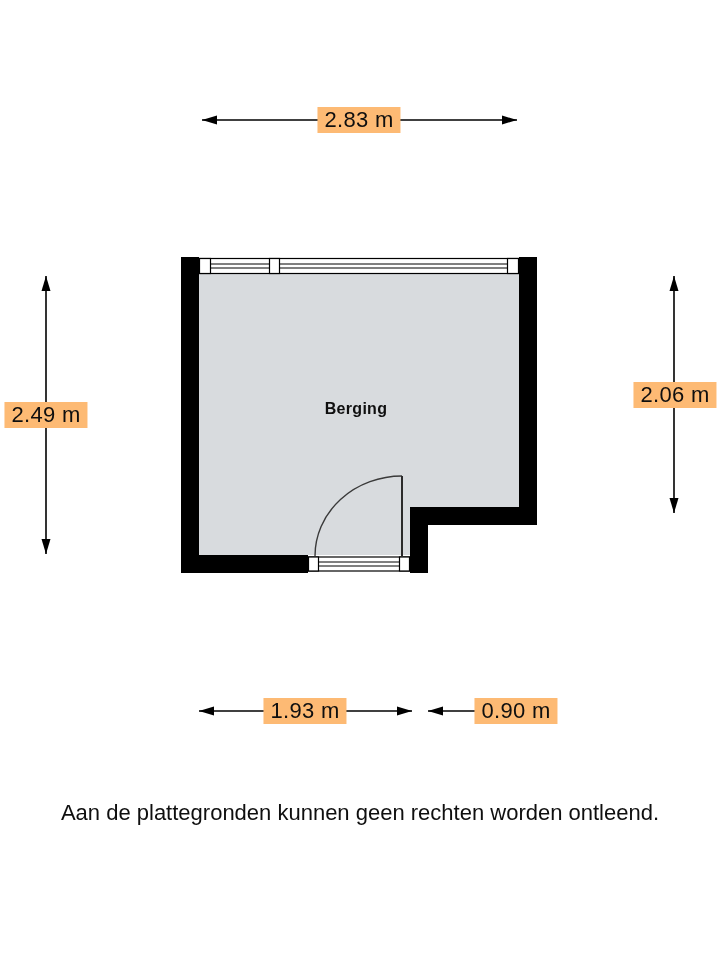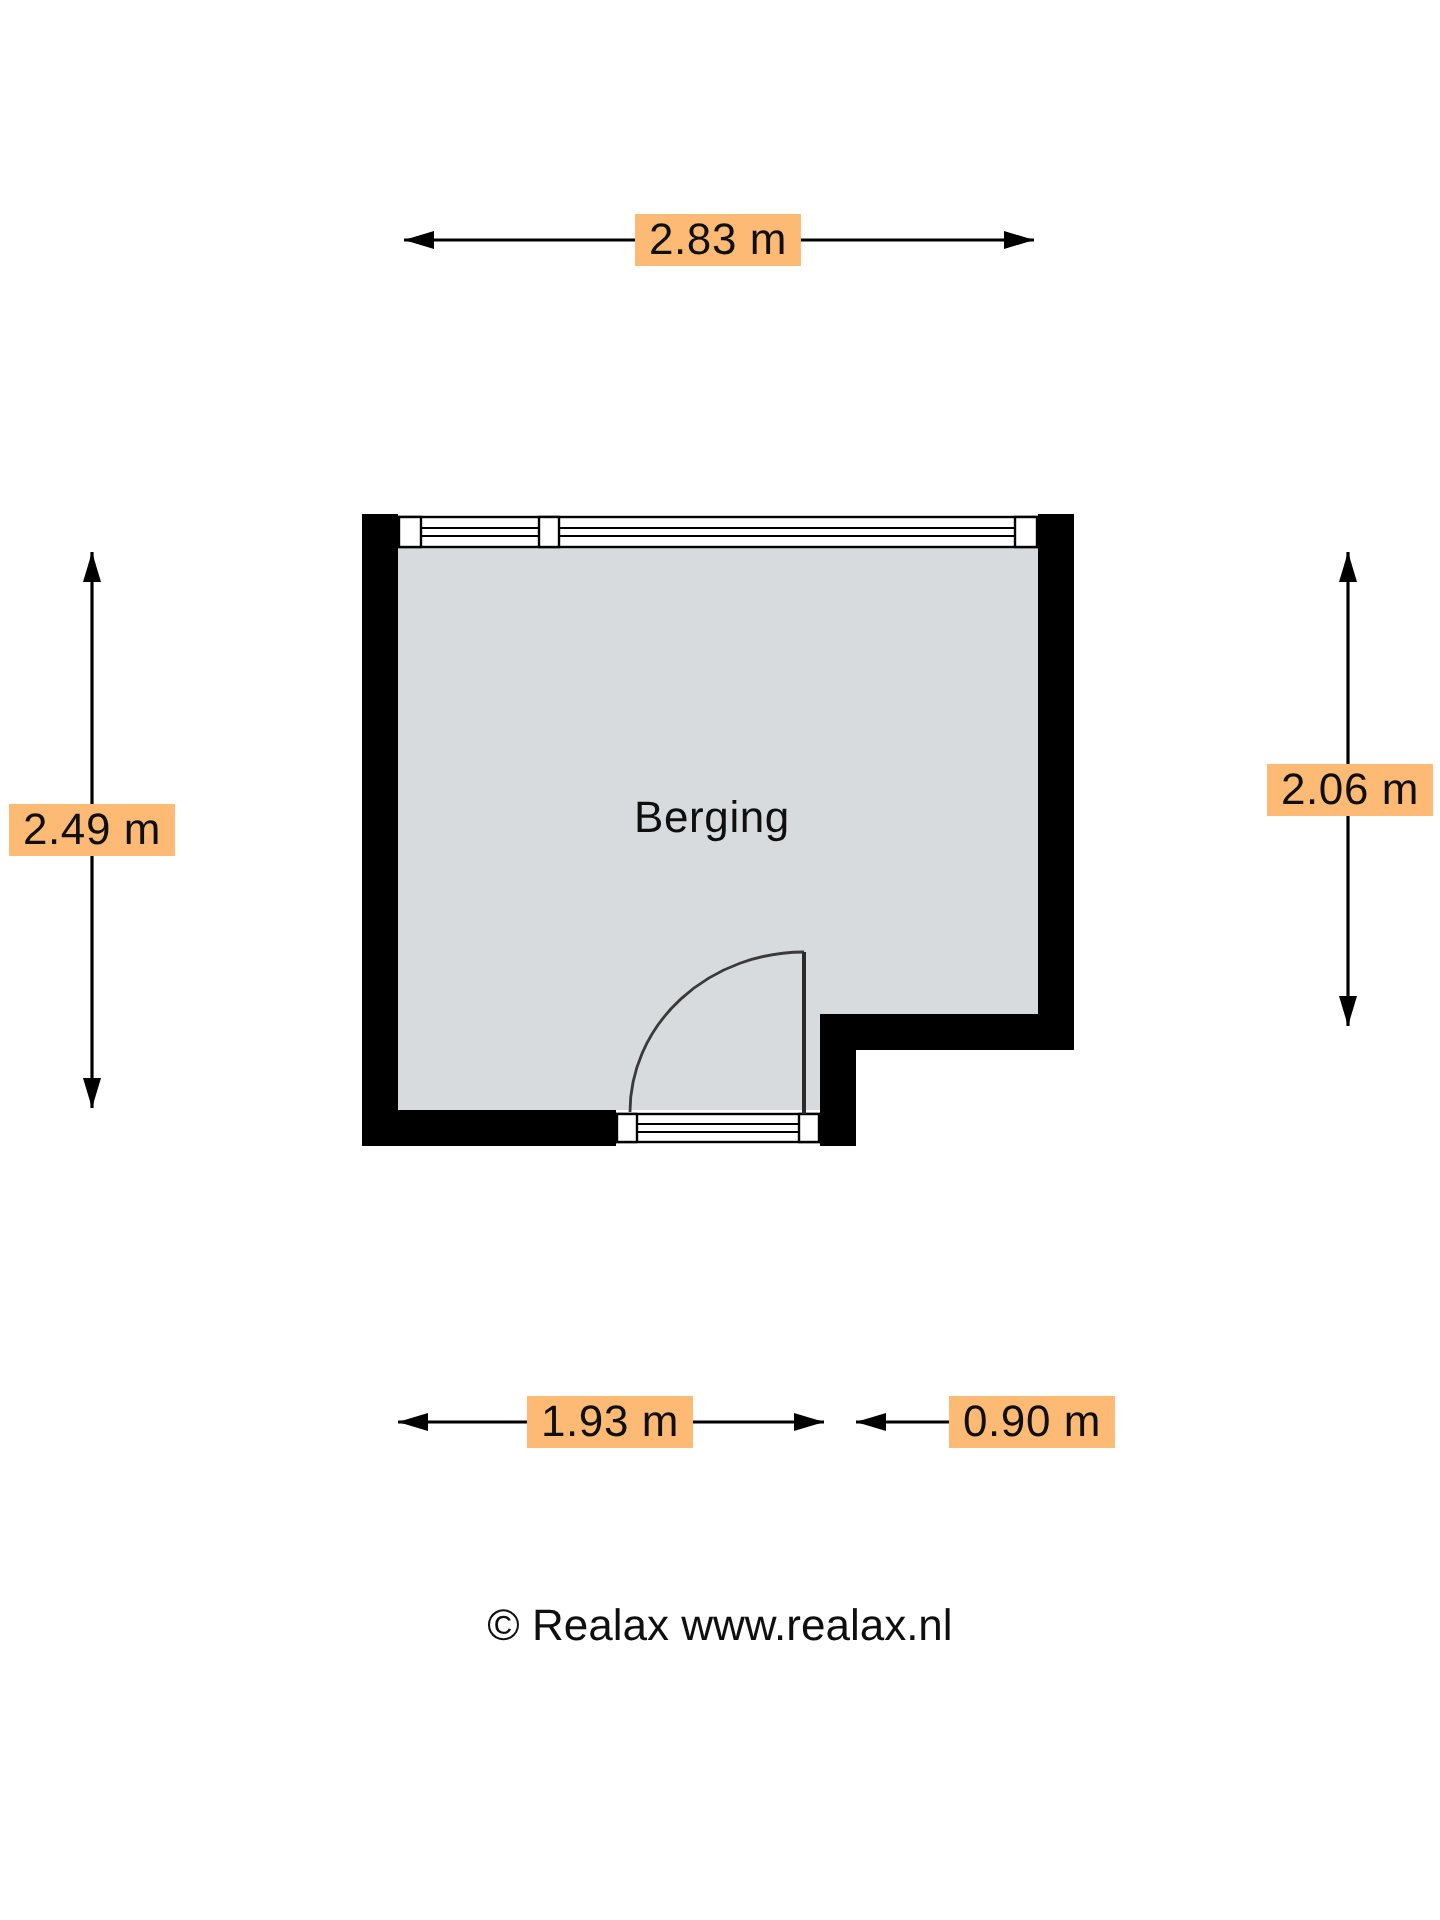--- a/index.html
+++ b/index.html
@@ -25,21 +25,21 @@
   
   .lbl{
     position:absolute;
     transform:translate(-50%,-50%);
     font-size:22px;
     color:#0f0f0f;
     white-space:nowrap;
     letter-spacing:0.3px;
   }
   .dim-lbl{background:#fdba74;padding:0 7px;}
-  .room-lbl{font-size:22px;background:transparent;}
+  .room-lbl{font-size:16px;background:transparent;font-weight:bold;}
   .footer{
     position:absolute;
     left:0;top:799px;width:720px;
     text-align:center;
     font-size:22px;
     line-height:28.5px;
     color:#0f0f0f;
   }
 </style>
 </head>
@@ -113,16 +113,16 @@
 
   <div class="lbl dim-lbl" style="left:675px;top:395px;">2.06 m</div>
 
   <div class="lbl dim-lbl" style="left:305px;top:711px;text-align:right;">1.93 m</div>
 
   <div class="lbl dim-lbl" style="left:497px;top:711px;margin-left:19px;">0.90 m</div>
 
   <div class="lbl room-lbl" style="left:356px;top:409px;">Berging</div>
 
   <div class="footer">
-    <div>© Realax www.realax.nl</div>
+    <div>Aan de plattegronden kunnen geen rechten worden ontleend.</div>
   </div>
 
 </div>
 
 </body></html>

